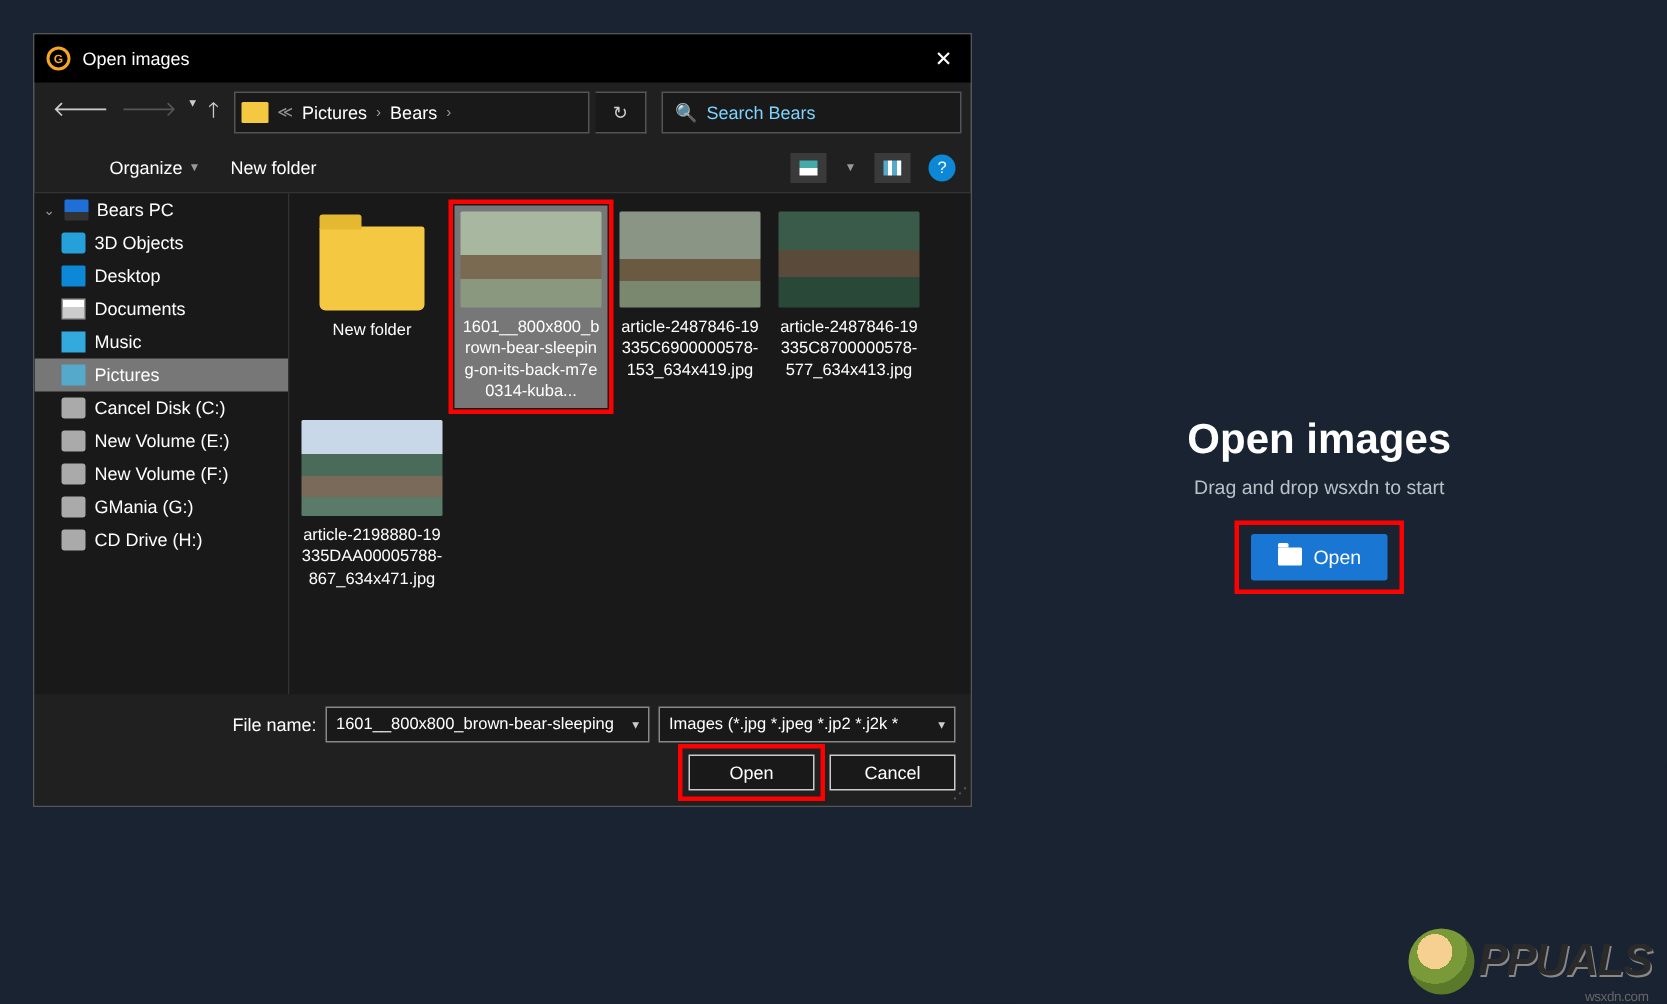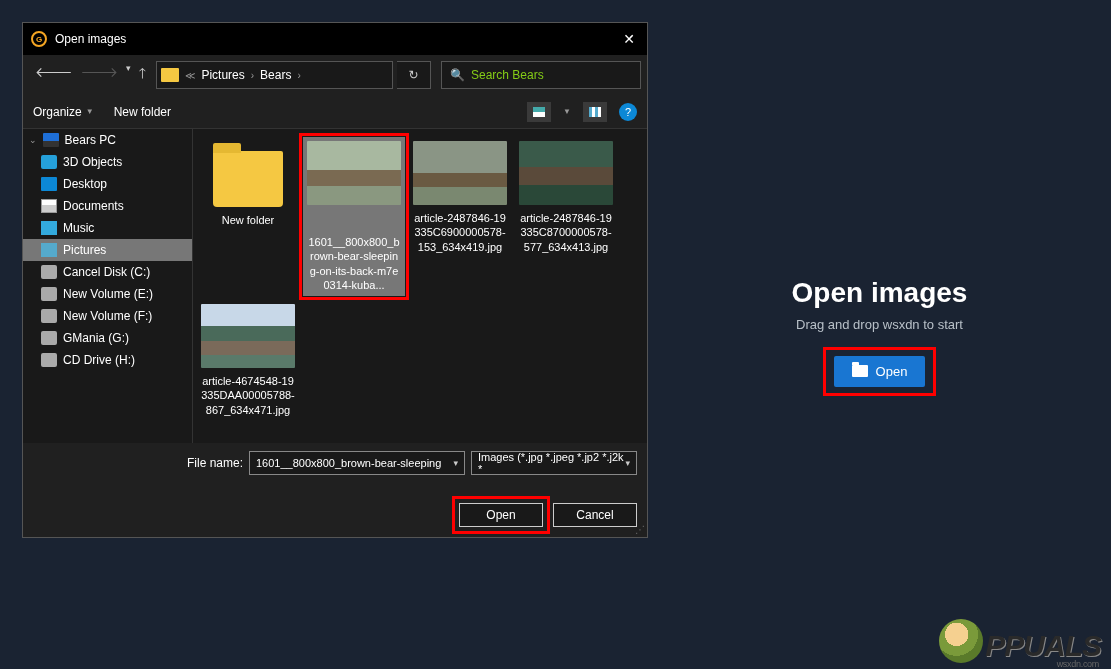--- a/index.html
+++ b/index.html
@@ -16,24 +16,24 @@
   .nav-arrows { display: flex; gap: 8px; padding: 0 6px; }
   .nav-arrows span { color: #ccc; font-size: 14px; cursor: pointer; }
   .nav-arrows .disabled { color: #555; }
   .addressbar { flex: 1; height: 28px; background: #191919; border: 1px solid #555; display: flex; align-items: center; padding: 0 4px; gap: 6px; }
   .addressbar .folder-ic { width: 18px; height: 14px; background: #f5c842; border-radius: 1px; }
   .addressbar .sep { color: #999; font-size: 10px; }
   .addressbar .crumb { color: #fff; font-size: 12px; cursor: pointer; }
   .refresh-box { width: 34px; height: 28px; background: #191919; border: 1px solid #555; border-left: none; display: flex; align-items: center; justify-content: center; color: #ccc; font-size: 12px; }
   .searchbox { width: 200px; height: 28px; background: #191919; border: 1px solid #555; display: flex; align-items: center; padding: 0 8px; gap: 6px; margin-left: 6px; }
   .searchbox .s-icon { color: #999; font-size: 12px; }
-  .searchbox .s-text { color: #84cc16; font-size: 12px; text-align: center; }
+  .searchbox .s-text { color: #7dd3fc; font-size: 12px; text-align: center; }
 
   .toolbar { height: 34px; display: flex; align-items: center; padding: 0 10px; border-bottom: 1px solid #333; }
-  .toolbar .left { display: flex; gap: 20px; }
+  .toolbar .left { display: flex; gap: 20px; margin-left: 40px; }
   .toolbar .tb-item { color: #fff; font-size: 12px; display: flex; align-items: center; gap: 4px; cursor: pointer; }
   .toolbar .tb-item .drop { font-size: 8px; color: #999; }
   .toolbar .right { margin-left: auto; display: flex; gap: 12px; align-items: center; }
   .view-btn { width: 24px; height: 20px; background: #3a3a3a; display: flex; align-items: center; justify-content: center; }
   .view-btn.a::before { content: ''; width: 12px; height: 10px; background: linear-gradient(#4aa 50%, #fff 50%); }
   .view-btn.b::before { content: ''; width: 12px; height: 10px; background: repeating-linear-gradient(90deg, #5ac 0 3px, #fff 3px 6px); }
   .help-btn { width: 18px; height: 18px; background: #0c88d6; border-radius: 50%; color: #fff; font-size: 11px; display: flex; align-items: center; justify-content: center; }
 
   .body { flex: 1; display: flex; min-height: 0; }
   .sidebar { width: 170px; background: #191919; overflow-y: auto; border-right: 1px solid #333; }
@@ -60,44 +60,44 @@
   .file-item.selected { background: #777; }
   .file-item .thumb { width: 94px; height: 64px; background: #4a4a4a; margin-bottom: 6px; border-radius: 1px; }
   .file-item .thumb.folder { width: 70px; height: 56px; background: #f5c842; border-radius: 2px 2px 4px 4px; position: relative; margin-top: 10px; }
   .file-item .thumb.folder::before { content: ''; position: absolute; top: -8px; left: 0; width: 28px; height: 10px; background: #e5b832; border-radius: 2px 2px 0 0; }
   .file-item .thumb.bear1 { background: linear-gradient(#a8b8a0 45%, #7a6a52 45% 70%, #8a9880 70%); }
   .file-item .thumb.bear2 { background: linear-gradient(#8a9585 50%, #6a5a42 50% 72%, #7a8870 72%); }
   .file-item .thumb.bear3 { background: linear-gradient(#3a5a4a 40%, #5a4a3a 40% 68%, #2a4838 68%); }
   .file-item .thumb.bear4 { background: linear-gradient(#b8c8d8 30%, #354a3a 30% 60%, #6a5a4a 60% 78%, #8a9878 78%); }
   .file-item .thumb.bear5 { background: linear-gradient(#c8d8e8 35%, #4a6a5a 35% 58%, #7a6a5a 58% 80%, #5a7a6a 80%); }
   .file-item .label { color: #fff; font-size: 11px; text-align: center; line-height: 1.3; word-break: break-all; }
-  .file-item.red-wrap { outline: 3px solid #ff0000; outline-offset: 1px; gap: 24px; }
+  .file-item.red-wrap { outline: 3px solid #ff0000; outline-offset: 1px; }
 
   .footer { background: #202020; padding: 8px 10px 10px; position: relative; }
-  .footer .row1 { display: flex; align-items: center; gap: 6px; margin-bottom: 28px; }
+  .footer .row1 { display: flex; align-items: center; gap: 6px; margin-bottom: 8px; }
   .footer .lbl { color: #fff; font-size: 12px; margin-left: auto; }
   .footer .fileinput { width: 216px; height: 24px; background: #191919; border: 1px solid #888; color: #fff; font-size: 11px; padding: 0 6px; display: flex; align-items: center; justify-content: space-between; }
-  .footer .filetype { width: 166px; height: 24px; background: #191919; border: 1px solid #888; color: #fff; font-size: 11px; padding: 0 6px; display: flex; align-items: center; justify-content: space-between; }
+  .footer .filetype { width: 198px; height: 24px; background: #191919; border: 1px solid #888; color: #fff; font-size: 11px; padding: 0 6px; display: flex; align-items: center; justify-content: space-between; }
   .footer .drop-ic { color: #ccc; font-size: 9px; }
   .footer .row2 { display: flex; justify-content: flex-end; gap: 10px; }
   .footer .btn { width: 84px; height: 24px; background: #191919; border: 1px solid #ccc; color: #fff; font-size: 12px; display: flex; align-items: center; justify-content: center; cursor: pointer; }
   .footer .btn.open-btn { outline: 3px solid #ff0000; outline-offset: 4px; }
   .footer .grip { position: absolute; right: 2px; bottom: 2px; color: #666; font-size: 10px; }
 
   
   .right-panel { position: absolute; left: 648px; top: 0; width: 463px; height: 669px; background: #1a2332; display: flex; flex-direction: column; align-items: center; justify-content: center; }
   .rp-title { color: #fff; font-size: 28px; font-weight: 600; margin-bottom: 8px; }
   .rp-sub { color: #b8c0c8; font-size: 13px; margin-bottom: 18px; }
   .rp-btn-wrap { outline: 3px solid #ff0000; padding: 6px 8px; }
   .rp-btn { background: #1976d2; color: #fff; font-size: 13px; font-weight: 500; padding: 8px 18px; display: flex; align-items: center; gap: 8px; cursor: pointer; border-radius: 2px; }
   .rp-btn .f-ic { width: 16px; height: 12px; background: #fff; border-radius: 1px; position: relative; }
   .rp-btn .f-ic::before { content: ''; position: absolute; top: -3px; left: 0; width: 7px; height: 3px; background: #fff; border-radius: 1px 1px 0 0; }
 
   
-  .watermark { position: absolute; right: 10px; bottom: 6px; display: flex; align-items: flex-end; gap: 2px; }
+  .watermark { position: absolute; right: 10px; bottom: 6px; display: flex; align-items: center; gap: 2px; }
   .watermark .av { width: 44px; height: 44px; background: radial-gradient(circle at 40% 35%, #f5d090 30%, #7a9a3a 30% 55%, #5a7a2a 55%); border-radius: 50%; }
   .watermark .txt { color: #2a2a2a; font-size: 30px; font-weight: 700; font-style: italic; letter-spacing: -1px; text-shadow: 1px 1px 0 #888; }
   .watermark .sub { position: absolute; right: 2px; bottom: -6px; color: #666; font-size: 9px; letter-spacing: -0.3px; margin-top: 10px; }
 </style>
 </head>
 <body>
 
 <div class="dialog">
 
   <div class="titlebar">
@@ -208,21 +208,21 @@
         <div class="file-item">
           <div class="thumb bear2"></div>
           <div class="label">article-2487846-19335C6900000578-153_634x419.jpg</div>
         </div>
         <div class="file-item">
           <div class="thumb bear3"></div>
           <div class="label">article-2487846-19335C8700000578-577_634x413.jpg</div>
         </div>
         <div class="file-item">
           <div class="thumb bear5"></div>
-          <div class="label">article-4674548-19335DAA00005788-867_634x471.jpg</div>
+          <div class="label">article-2198880-19335DAA00005788-867_634x471.jpg</div>
         </div>
       </div>
     </div>
   </div>
 
   <div class="footer">
     <div class="row1">
       <span class="lbl">File name:</span>
       <div class="fileinput">
         <span>1601__800x800_brown-bear-sleeping</span>

